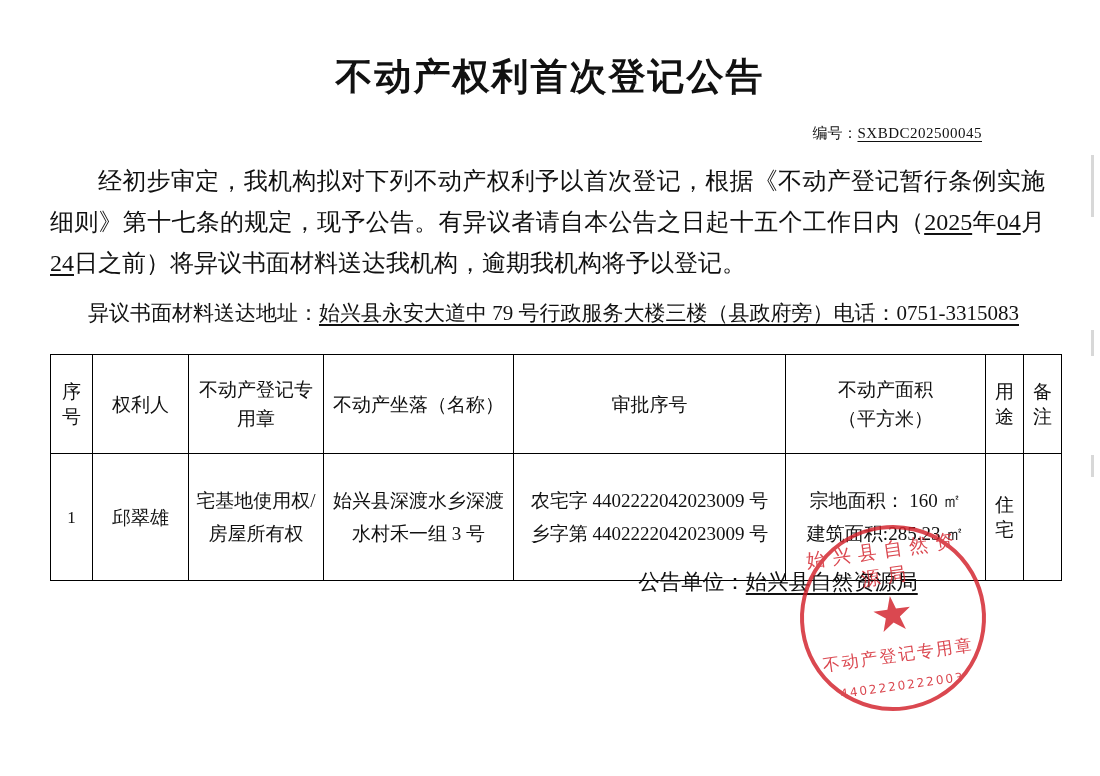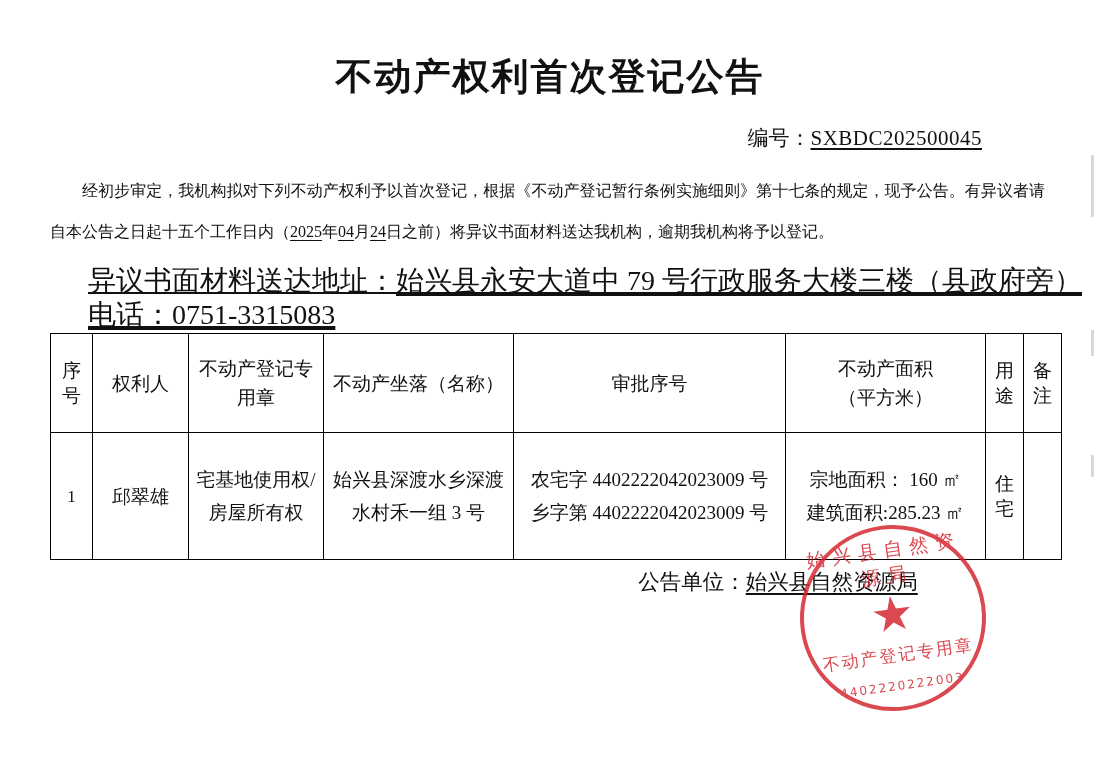--- a/index.html
+++ b/index.html
@@ -38,55 +38,54 @@
     text-align: center;
     font-size: 37px;
     font-weight: bold;
     letter-spacing: 2px;
     margin: 52px 0 0 0;
     font-family: "DejaVu Sans", "Liberation Sans", sans-serif;
   }
 
   .doc-number {
     text-align: right;
-    font-size: 21px;
+    font-size: 15px;
     margin: 22px 118px 0 0;
   }
   .doc-number .num-value {
     text-decoration: underline;
     text-underline-offset: 3px;
     letter-spacing: 0.5px;
   }
 
   .body-text {
     margin: 18px 55px 0 50px;
-    font-size: 16px;
+    font-size: 24px;
     line-height: 41px;
     text-align: justify;
     text-justify: inter-ideograph;
     text-indent: 2em;
   }
   .u { text-decoration: underline; text-underline-offset: 3px; }
 
   .address-line {
     margin: 12px 0 0 0;
     padding-left: 88px;
-    font-size: 28px;
+    font-size: 21px;
     line-height: 34px;
-    text-decoration: underline;
   }
   .address-line .addr-value {
     text-decoration: underline;
     text-underline-offset: 4px;
   }
 
   
   table.reg-table {
     border-collapse: collapse;
-    margin: 1px 0 0 50px;
+    margin: 24px 0 0 50px;
     width: 1000px;
     table-layout: fixed;
     font-size: 19px;
   }
   table.reg-table td, table.reg-table th {
     border: 1px solid #000000;
     text-align: center;
     vertical-align: middle;
     padding: 4px 3px;
     font-weight: normal;

